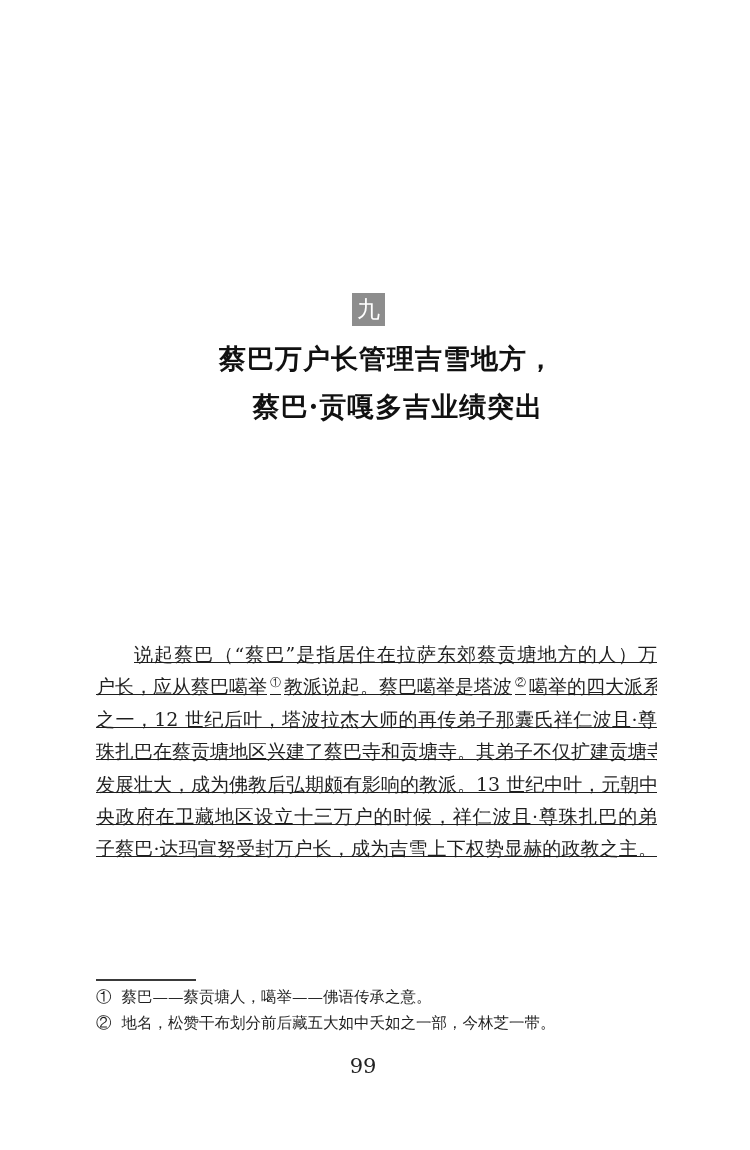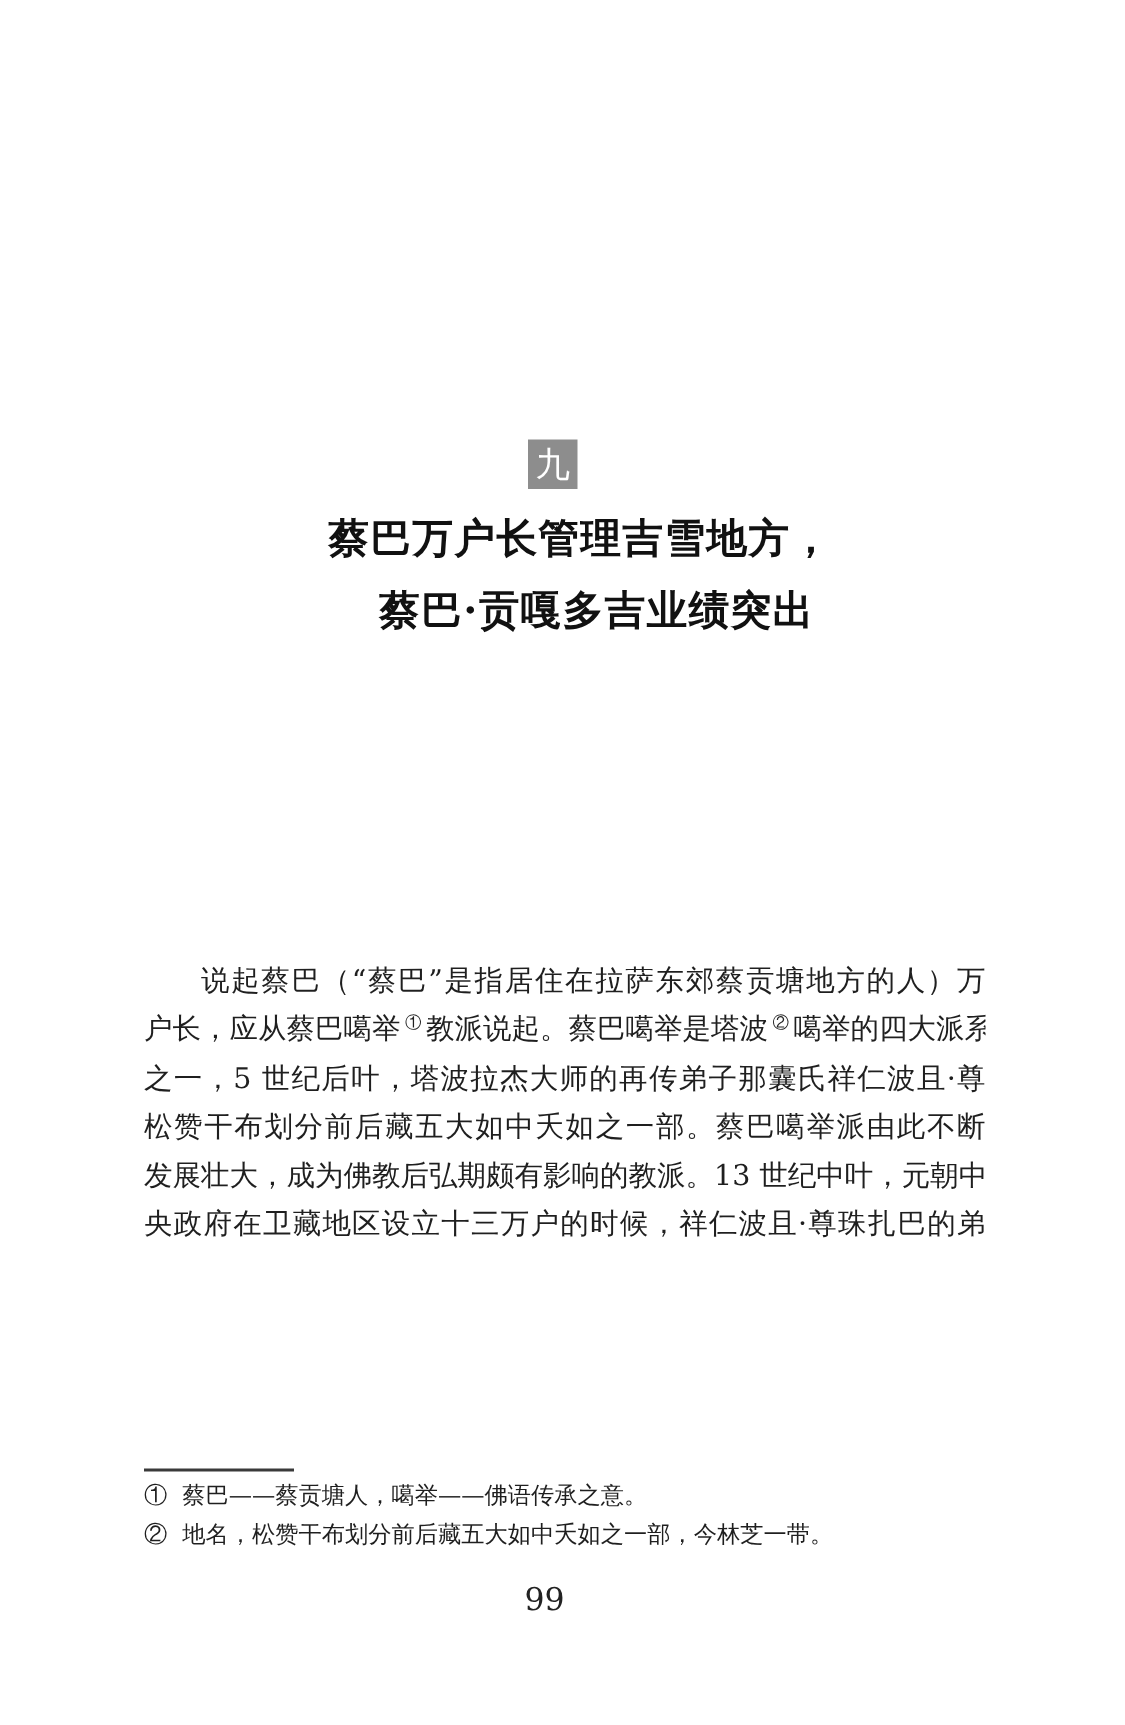--- a/index.html
+++ b/index.html
@@ -35,20 +35,21 @@
   }
   .title-line-1{top:341px;}
   .title-line-2{top:389px;margin-left:11px;}
   .body-paragraph{
     position:absolute;
     top:638px;left:96px;
     width:561px;
     font-size:19px;
     line-height:32.4px;
     color:#1f1f1f;
+    text-decoration:underline;
   }
   .body-line{
     text-align:justify;
     text-align-last:justify;
     height:32.4px;
     overflow:hidden;
     white-space:nowrap;
   }
   .body-line.indent{padding-left:38px;}
   .body-line sup{
@@ -95,24 +96,25 @@
     <span>九</span>
   </div>
 
   <div class="title-line title-line-1">蔡巴万户长管理吉雪地方，</div>
 
   <div class="title-line title-line-2">蔡巴·贡嘎多吉业绩突出</div>
 
   <div class="body-paragraph">
       <div class="body-line indent"><span>说起蔡巴（“蔡巴”是指居住在拉萨东郊蔡贡塘地方的人）万</span></div>
       <div class="body-line"><span>户长，应从蔡巴噶举</span><sup>①</sup><span>教派说起。蔡巴噶举是塔波</span><sup>②</sup><span>噶举的四大派系</span></div>
-      <div class="body-line"><span>之一，5 世纪后叶，塔波拉杰大师的再传弟子那囊氏祥仁波且·尊</span></div>
-      <div class="body-line"><span>松赞干布划分前后藏五大如中夭如之一部。蔡巴噶举派由此不断</span></div>
+      <div class="body-line"><span>之一，12 世纪后叶，塔波拉杰大师的再传弟子那囊氏祥仁波且·尊</span></div>
+      <div class="body-line"><span>珠扎巴在蔡贡塘地区兴建了蔡巴寺和贡塘寺。其弟子不仅扩建贡塘寺</span></div>
       <div class="body-line"><span>发展壮大，成为佛教后弘期颇有影响的教派。13 世纪中叶，元朝中</span></div>
       <div class="body-line"><span>央政府在卫藏地区设立十三万户的时候，祥仁波且·尊珠扎巴的弟</span></div>
+      <div class="body-line"><span>子蔡巴·达玛宣努受封万户长，成为吉雪上下权势显赫的政教之主。</span></div>
     </div>
 
   <div class="footnote-separator"></div>
 
   <div class="footnote-list">
       <div class="footnote-item">
         <span class="footnote-marker">①</span>
         <span class="footnote-text">蔡巴——蔡贡塘人，噶举——佛语传承之意。</span>
       </div>
       <div class="footnote-item">

